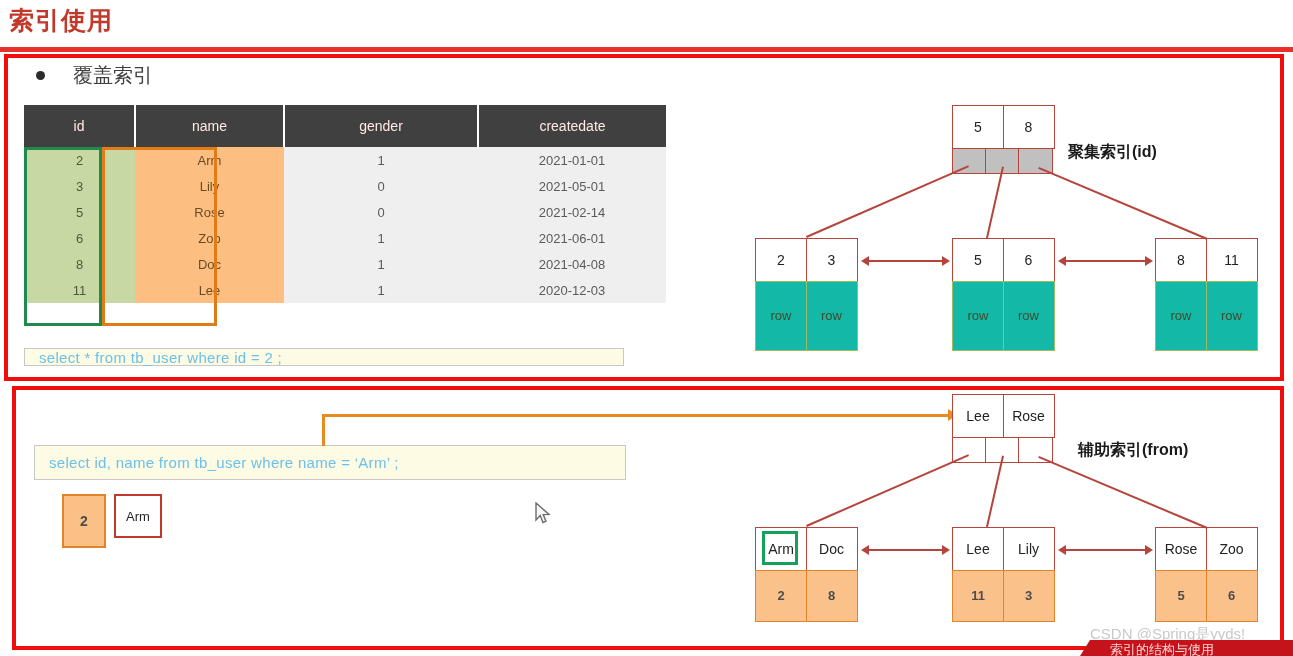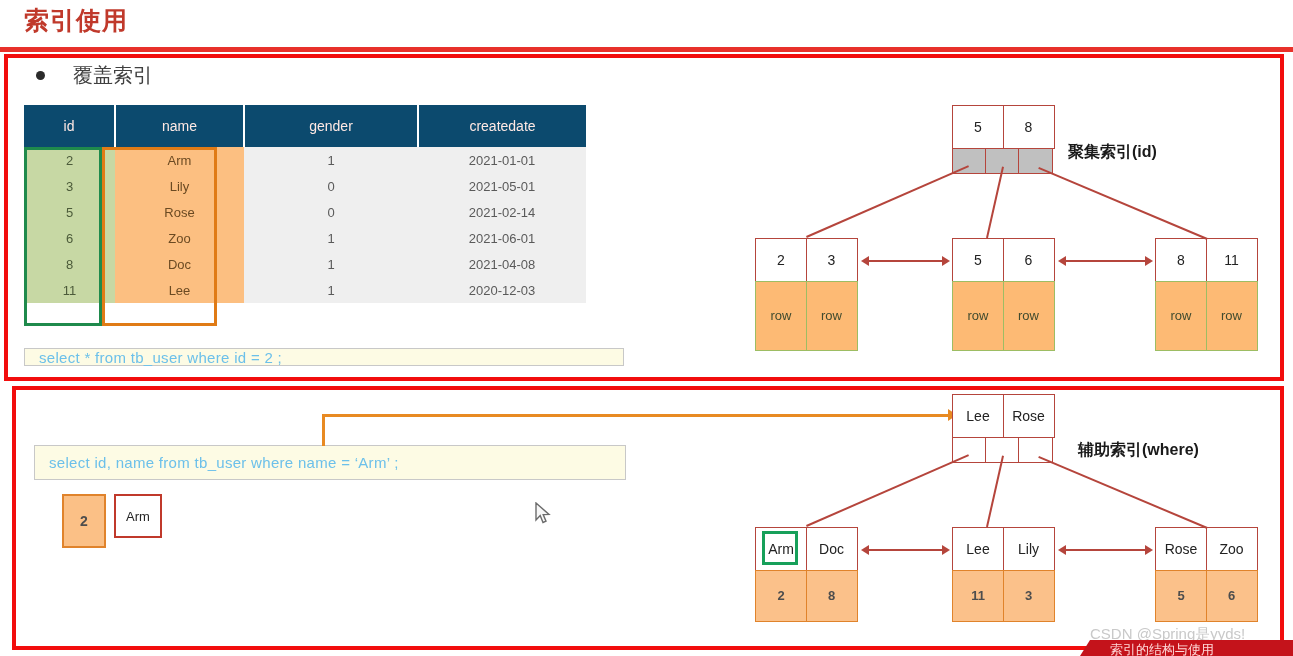--- a/index.html
+++ b/index.html
@@ -7,21 +7,21 @@
     width:1293px;height:656px;
     background:#ffffff;
     font-family:"Liberation Sans","DejaVu Sans",sans-serif;
     overflow:hidden;
     position:relative;
   }
   #root{position:relative;width:1293px;height:656px;}
 
   
   .slide-title{
-    position:absolute;left:24px;top:4px;
+    position:absolute;left:9px;top:4px;
     font-size:25px;font-weight:bold;color:#c0392b;
     letter-spacing:1px;
   }
   .title-rule{
     position:absolute;left:0;top:47px;width:1293px;height:5px;
     background:#e8312a;
   }
 
   
   .redbox{
@@ -35,23 +35,23 @@
   .bullet-dot{width:9px;height:9px;border-radius:50%;background:#2b2b2b;}
   .bullet-text{font-size:20px;color:#404040;font-weight:normal;}
 
   
   .tbl{
     position:absolute;left:24px;top:105px;
     border-collapse:collapse;
     font-size:13px;
   }
   .tbl th{
-    background:#0c4a6e;color:#ffe9e4;font-weight:normal;
+    background:#404040;color:#ffe9e4;font-weight:normal;
     font-size:14px;height:42px;border-right:2px solid #ffffff;
-    padding:0 6px;text-align:center;
+    padding:0 16px;text-align:center;
   }
   .tbl th:last-child{border-right:none;}
   .tbl td{
     height:26px;text-align:center;color:#5a5a5a;font-size:13px;
     background:#efefef;padding:0 6px;
   }
   .tbl td.c-id{background:#c7d8a4;color:#4c5b3a;}
   .tbl td.c-name{background:#fcbf81;color:#6b4a22;}
   .col-id{width:78px;}
   .col-name{width:115px;}
@@ -112,21 +112,21 @@
   }
   .ptrcell:first-child{margin-left:0;}
   .ptr-gray{background:#c0c0c0;}
   .ptr-white{background:#ffffff;}
   .datarow{display:flex;}
   .datacell{
     box-sizing:border-box;display:flex;align-items:center;justify-content:center;
     font-size:13px;margin-left:-1.5px;margin-top:-1.5px;
   }
   .datacell:first-child{margin-left:0;}
-  .d-green{background:#fdba74;border:1.5px solid #9dbd63;color:#3f4a2e;}
+  .d-green{background:#14b8a6;border:1.5px solid #9dbd63;color:#3f4a2e;}
   .d-orange{background:#fbc18a;border:1.5px solid #e0832b;color:#4d4d4d;font-weight:bold;}
 
   .line{position:absolute;background:#b5453c;transform-origin:0 0;height:1.5px;}
 
   
   .darrow{position:absolute;height:2px;background:#b5453c;}
   .ahead-r{
     position:absolute;width:0;height:0;
     border-top:5px solid transparent;border-bottom:5px solid transparent;
     border-left:8px solid #b5453c;
@@ -338,21 +338,21 @@
       <div class="line" style="left: 1038.67px; top: 456px; width: 182.694px; transform: rotate(22.8692deg);"></div>
       <div class="darrow" style="left: 869px; top: 549px; width: 73px;"></div>
       <div class="ahead-r" style="left: 861px; top: 545px; transform: scaleX(-1);"></div>
       <div class="ahead-r" style="left: 942px; top: 545px;"></div>
       <div class="darrow" style="left: 1066px; top: 549px; width: 79px;"></div>
       <div class="ahead-r" style="left: 1058px; top: 545px; transform: scaleX(-1);"></div>
       <div class="ahead-r" style="left: 1145px; top: 545px;"></div>
     </div>
 
   <div class="tree-label" id="lbl-top" style="left:1068px;top:142px;">聚集索引(id)</div>
-  <div class="tree-label" id="lbl-bottom" style="left:1078px;top:440px;">辅助索引(where)</div>
+  <div class="tree-label" id="lbl-bottom" style="left:1078px;top:440px;">辅助索引(from)</div>
 
   <div id="arm-hl"></div>
 
   <svg id="cursor" width="18" height="24" viewBox="0 0 18 24">
     <path d="M2 1 L2 18 L6.2 13.6 L9 20.5 L12 19.2 L9.2 12.6 L15 12.4 Z" fill="#f7f7f7" stroke="#6b6b6b" stroke-width="1.4"></path>
   </svg>
 
   <div id="watermark">CSDN @Spring是yyds!</div>
   <div id="banner"></div>
   <div id="banner-text">索引的结构与使用</div>

